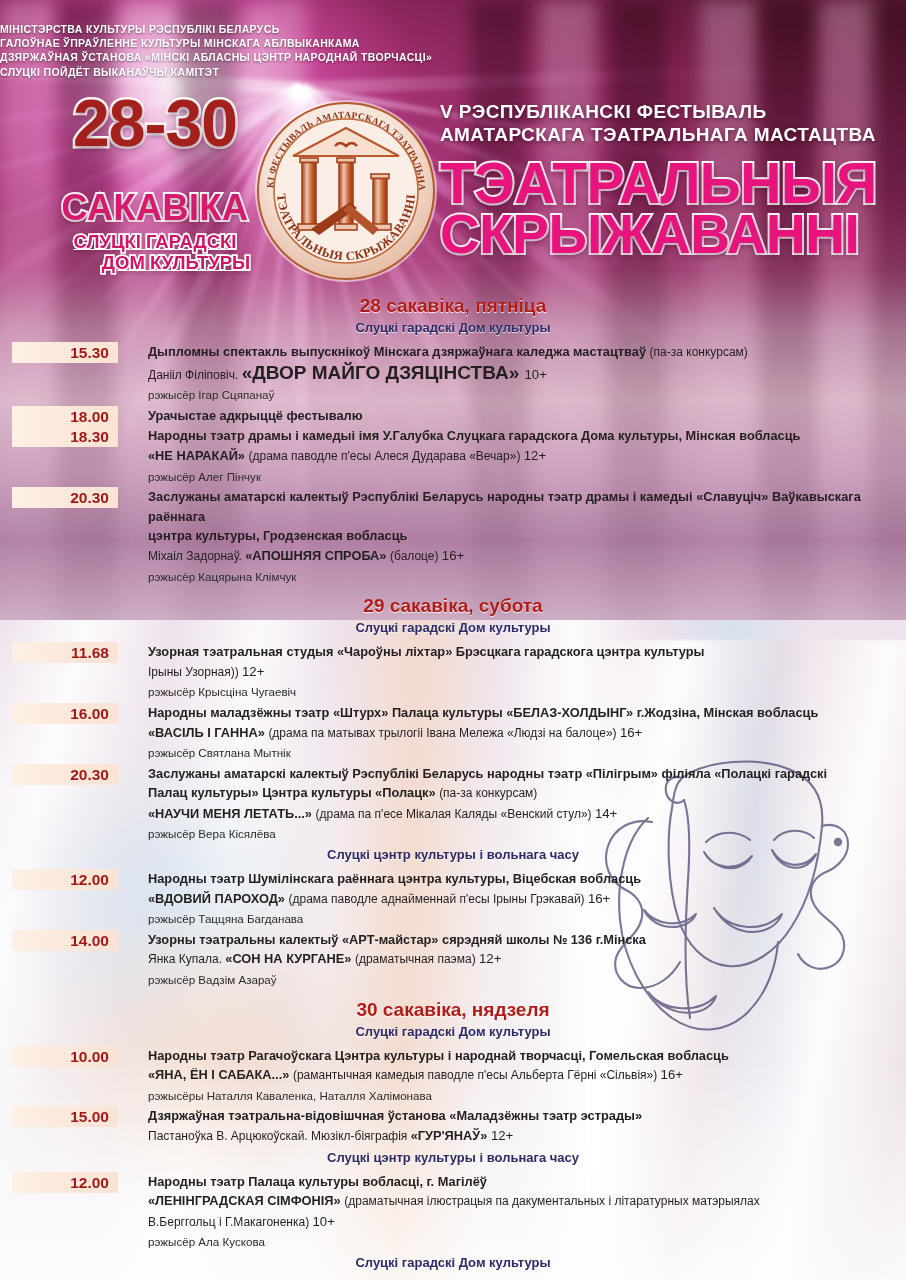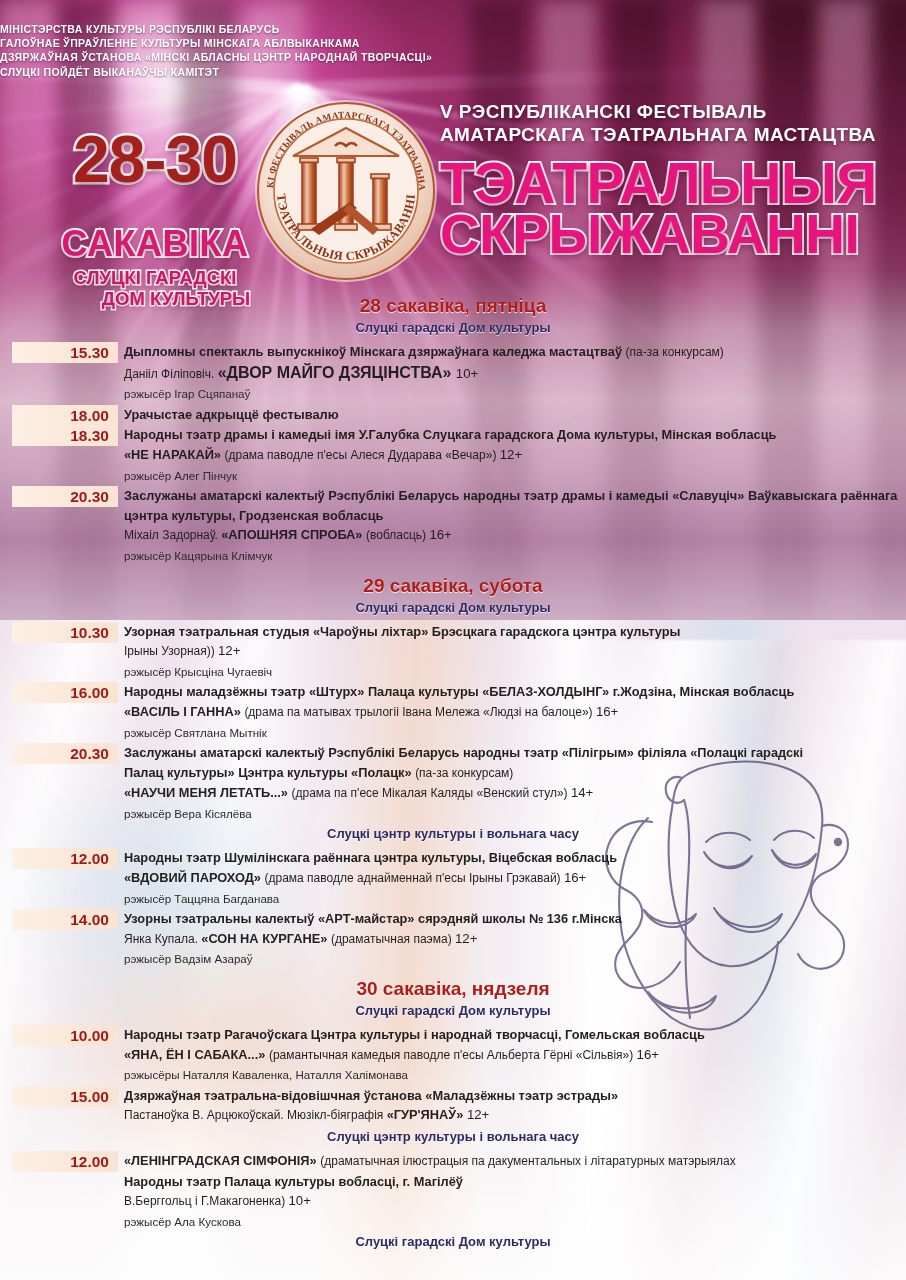--- a/index.html
+++ b/index.html
@@ -113,35 +113,35 @@
     letter-spacing:.35px;
     text-shadow:0 1px 2px rgba(0,0,0,.45);
   }
 
   .datebox{position:absolute;left:30px;top:92px;width:250px;text-align:center;}
   .dnum{
     font-size:66px;font-weight:bold;line-height:62px;letter-spacing:-1px;
     color:#a3201c;
     -webkit-text-stroke:5px #fff;paint-order:stroke fill;
     text-shadow:0 3px 6px rgba(60,0,30,.45);
-    margin-top:36px;
   }
   .dmon{
     font-size:36px;font-weight:bold;line-height:36px;letter-spacing:.5px;
     color:#d61a6e;
     -webkit-text-stroke:4px #fff;paint-order:stroke fill;
     text-shadow:0 2px 5px rgba(60,0,30,.4);
     margin-top:36px;
   }
   .dven{
     margin-top:5px;
     font-size:18.5px;font-weight:bold;line-height:21px;
     color:#cf1566;
     -webkit-text-stroke:3.2px #fff;paint-order:stroke fill;
     text-shadow:0 2px 4px rgba(60,0,30,.4);
+    text-decoration:underline;
   }
   .dven .l2{display:block;padding-left:42px;}
 
   .emblem{position:absolute;left:253px;top:98px;width:186px;height:186px;}
 
   .titlebox{position:absolute;left:440px;top:100px;width:455px;}
   .t-sup{
     color:#fff;font-weight:bold;font-size:19px;line-height:23px;letter-spacing:.4px;
     text-shadow:0 2px 4px rgba(45,0,25,.6);
   }
@@ -169,21 +169,21 @@
     text-shadow:0 1px 1px rgba(255,255,255,.8);
   }
   .row{position:relative;min-height:18px;padding-left:124px;padding-right:6px;margin-bottom:1px;}
   .time{
     position:absolute;left:12px;top:0;width:106px;
     background:linear-gradient(90deg,#fdf0e4,#fbe8da 55%,#f9e3d4);
     color:#9d1a16;font-weight:bold;font-size:15.5px;line-height:21px;
     text-align:right;padding:0 9px 0 0;
     box-sizing:border-box;
   }
-  .ln{font-size:12.6px;line-height:19.6px;color:#231f20;}
+  .ln{font-size:12.6px;line-height:19.6px;color:#231f20;margin-left:24px;}
   .ln.b{font-weight:bold;font-size:12.8px;}
   .ln .sm{font-weight:normal;font-size:12px;}
   .ln .age{font-weight:normal;font-size:13.2px;}
   .ln.small{font-size:12px;}
   .ln.dir{font-size:11.6px;color:#2b2b2b;}
 </style>
 </head>
 <body>
 
 <div id="poster">
@@ -329,44 +329,44 @@
       <span class="l2">СКРЫЖАВАННІ</span>
     </div>
   </div>
 
   <div class="schedule" id="schedule">
       <div class="dayhead">28 сакавіка, пятніца</div>
       <div class="venuehead">Слуцкі гарадскі Дом культуры</div>
       <div class="row">
         <div class="time">15.30</div>
         <div class="ln b"><span>Дыпломны спектакль выпускнікоў Мінскага дзяржаўнага каледжа мастацтваў </span><span class="sm">(па-за конкурсам)</span></div>
-        <div class="ln small"><span>Данііл Філіповіч. </span><span style="font-weight: bold; font-size: 16px;">«ДВОР МАЙГО ДЗЯЦІНСТВА» </span><span class="age">10+</span></div>
+        <div class="ln small"><span>Данііл Філіповіч. </span><span style="font-weight: bold; font-size: 19px;">«ДВОР МАЙГО ДЗЯЦІНСТВА» </span><span class="age">10+</span></div>
         <div class="ln dir"><span>рэжысёр Ігар Сцяпанаў</span></div>
       </div>
       <div class="row">
         <div class="time">18.00</div>
         <div class="ln b"><span>Урачыстае адкрыццё фестывалю</span></div>
       </div>
       <div class="row">
         <div class="time">18.30</div>
         <div class="ln b"><span>Народны тэатр драмы і камедыі імя У.Галубка Слуцкага гарадскога Дома культуры, Мінская вобласць</span></div>
         <div class="ln b"><span>«НЕ НАРАКАЙ» </span><span class="sm">(драма паводле п'есы Алеся Дударава «Вечар») </span><span class="age">12+</span></div>
         <div class="ln dir"><span>рэжысёр Алег Пінчук</span></div>
       </div>
       <div class="row">
         <div class="time">20.30</div>
         <div class="ln b"><span>Заслужаны аматарскі калектыў Рэспублікі Беларусь народны тэатр драмы і камедыі «Славуціч» Ваўкавыскага раённага</span></div>
         <div class="ln b"><span>цэнтра культуры, Гродзенская вобласць</span></div>
-        <div class="ln small"><span>Міхаіл Задорнаў. </span><span style="font-weight: bold; font-size: 12.8px;">«АПОШНЯЯ СПРОБА» </span><span class="sm">(вобласць) </span><span class="age">16+</span></div>
+        <div class="ln small"><span>Міхаіл Задорнаў. </span><span style="font-weight: bold; font-size: 12.8px;">«АПОШНЯЯ СПРОБА» </span><span class="sm">(балоце) </span><span class="age">16+</span></div>
         <div class="ln dir"><span>рэжысёр Кацярына Клімчук</span></div>
       </div>
       <div class="dayhead">29 сакавіка, субота</div>
       <div class="venuehead">Слуцкі гарадскі Дом культуры</div>
       <div class="row">
-        <div class="time">10.30</div>
+        <div class="time">11.68</div>
         <div class="ln b"><span>Узорная тэатральная студыя «Чароўны ліхтар» Брэсцкага гарадскога цэнтра культуры</span></div>
         <div class="ln small"><span>Ірыны Узорная)) </span><span class="age">12+</span></div>
         <div class="ln dir"><span>рэжысёр Крысціна Чугаевіч</span></div>
       </div>
       <div class="row">
         <div class="time">16.00</div>
         <div class="ln b"><span>Народны маладзёжны тэатр «Штурх» Палаца культуры «БЕЛАЗ-ХОЛДЫНГ» г.Жодзіна, Мінская вобласць</span></div>
         <div class="ln b"><span>«ВАСІЛЬ І ГАННА» </span><span class="sm">(драма па матывах трылогіі Івана Мележа «Людзі на балоце») </span><span class="age">16+</span></div>
         <div class="ln dir"><span>рэжысёр Святлана Мытнік</span></div>
       </div>
@@ -399,21 +399,21 @@
         <div class="ln dir"><span>рэжысёры Наталля Каваленка, Наталля Халімонава</span></div>
       </div>
       <div class="row">
         <div class="time">15.00</div>
         <div class="ln b"><span>Дзяржаўная тэатральна-відовішчная ўстанова «Маладзёжны тэатр эстрады»</span></div>
         <div class="ln small"><span>Пастаноўка В. Арцюкоўскай. Мюзікл-біяграфія </span><span style="font-weight: bold; font-size: 12.8px;">«ГУР'ЯНАЎ» </span><span class="age"> 12+</span></div>
       </div>
       <div class="venuehead">Слуцкі цэнтр культуры і вольнага часу</div>
       <div class="row">
         <div class="time">12.00</div>
+        <div class="ln b"><span>Народны тэатр Палаца культуры вобласці, г. Магілёў</span></div>
         <div class="ln b"><span>«ЛЕНІНГРАДСКАЯ СІМФОНІЯ» </span><span class="sm">(драматычная ілюстрацыя па дакументальных і літаратурных матэрыялах</span></div>
-        <div class="ln b"><span>Народны тэатр Палаца культуры вобласці, г. Магілёў</span></div>
         <div class="ln small"><span>В.Берггольц і Г.Макагоненка) </span><span class="age">10+</span></div>
         <div class="ln dir"><span>рэжысёр Ала Кускова</span></div>
       </div>
       <div class="venuehead">Слуцкі гарадскі Дом культуры</div>
     </div>
 
 </div>
 
 </body></html>

